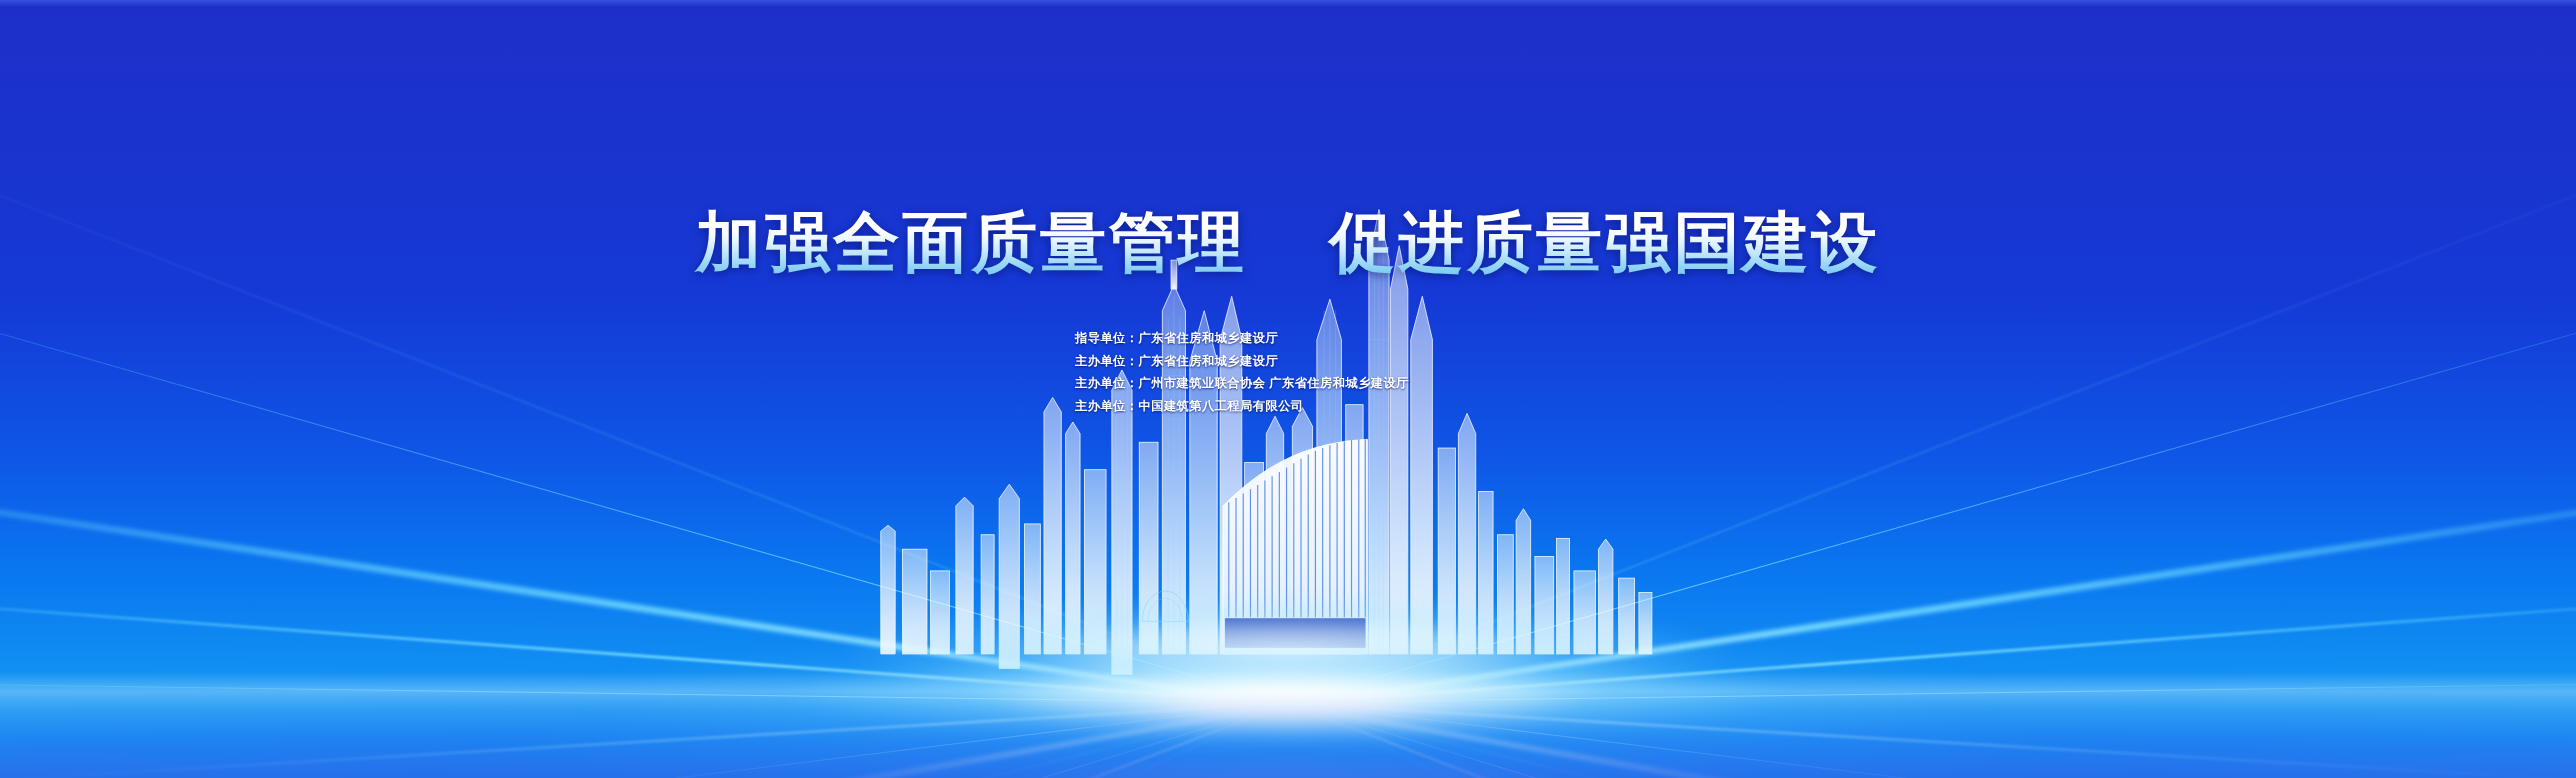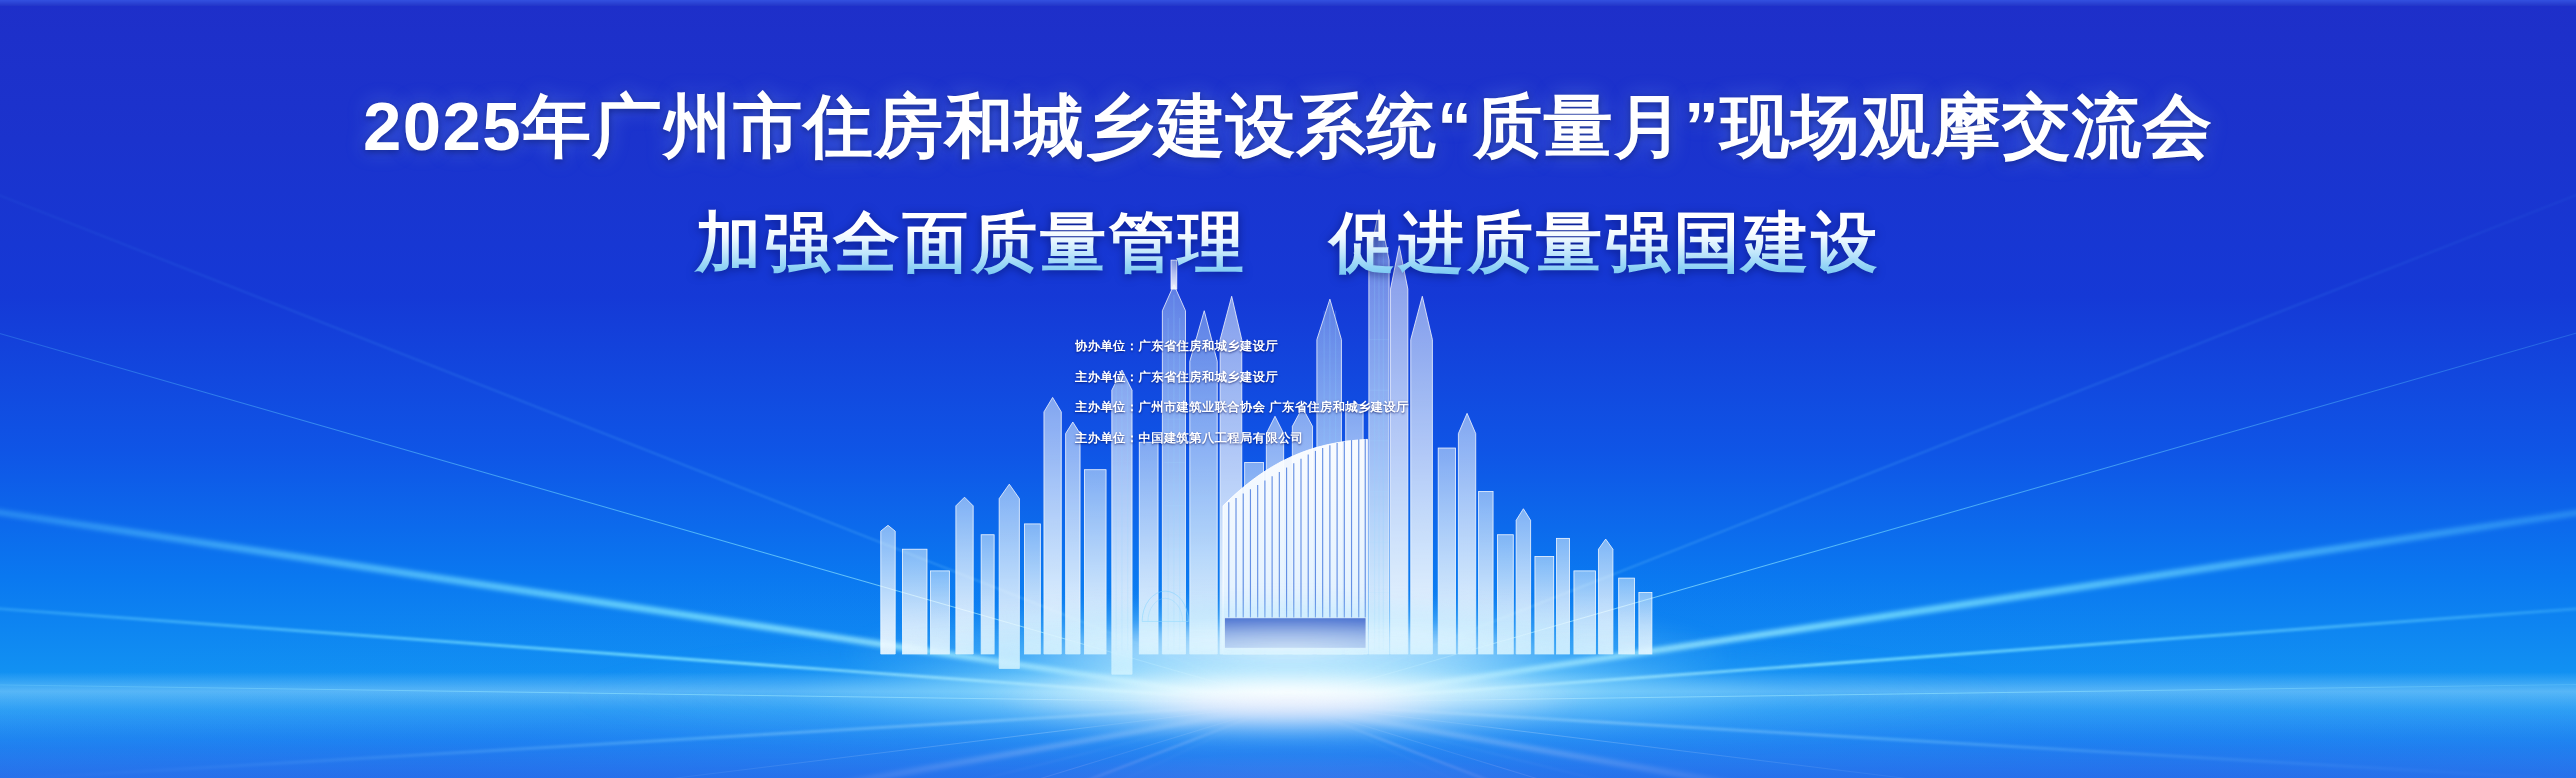--- a/index.html
+++ b/index.html
@@ -115,21 +115,21 @@
     color:#ffffff;
     font-size:12.3px;
     line-height:1.85;
     font-weight:bold;
     letter-spacing:0.4px;
     text-shadow:0 0.7px 2.2px rgba(0,12,90,0.75);
     white-space:nowrap;
   }
   .organizers .row{display:block;}
   .organizers .lbl{display:inline-block;}
-  .organizers .val{display:inline-block;margin-top:8px;}
+  .organizers .val{display:inline-block;}
 </style>
 </head>
 <body>
 
 <div id="stage">
 
   <div class="sky"></div>
   <div class="sky-top-edge"></div>
 
   <div class="rays">
@@ -287,31 +287,30 @@
       <path d="M396,860 a24,32 0 0 1 48,0" fill="none" stroke="#7fd0ff" stroke-width="0.7" opacity="0.6"></path>
     </svg>
   </div>
   <div class="city-haze"></div>
 
   <div class="ground-band"></div>
   <div class="ground-glow"></div>
   <div class="ground-glow2"></div>
   <div class="bottom-sheen"></div>
 
-  <div class="headline">2025年广州市住房和城乡建设系统“质量月”现场观摩交流会</div>
 
   <div class="subtitle">
     <span>加强全面质量管理</span>
     <span class="gap"></span>
     <span>促进质量强国建设</span>
   </div>
 
   <div class="organizers">
     <span class="row">
-      <span class="lbl">协办单位：</span><span class="val">广东省住房和城乡建设厅</span>
+      <span class="lbl">指导单位：</span><span class="val">广东省住房和城乡建设厅</span>
     </span>
     <span class="row">
       <span class="lbl">主办单位：</span><span class="val">广东省住房和城乡建设厅</span>
     </span>
     <span class="row">
       <span class="lbl">主办单位：</span><span class="val">广州市建筑业联合协会  广东省住房和城乡建设厅</span>
     </span>
     <span class="row">
       <span class="lbl">主办单位：</span><span class="val">中国建筑第八工程局有限公司</span>
     </span>

